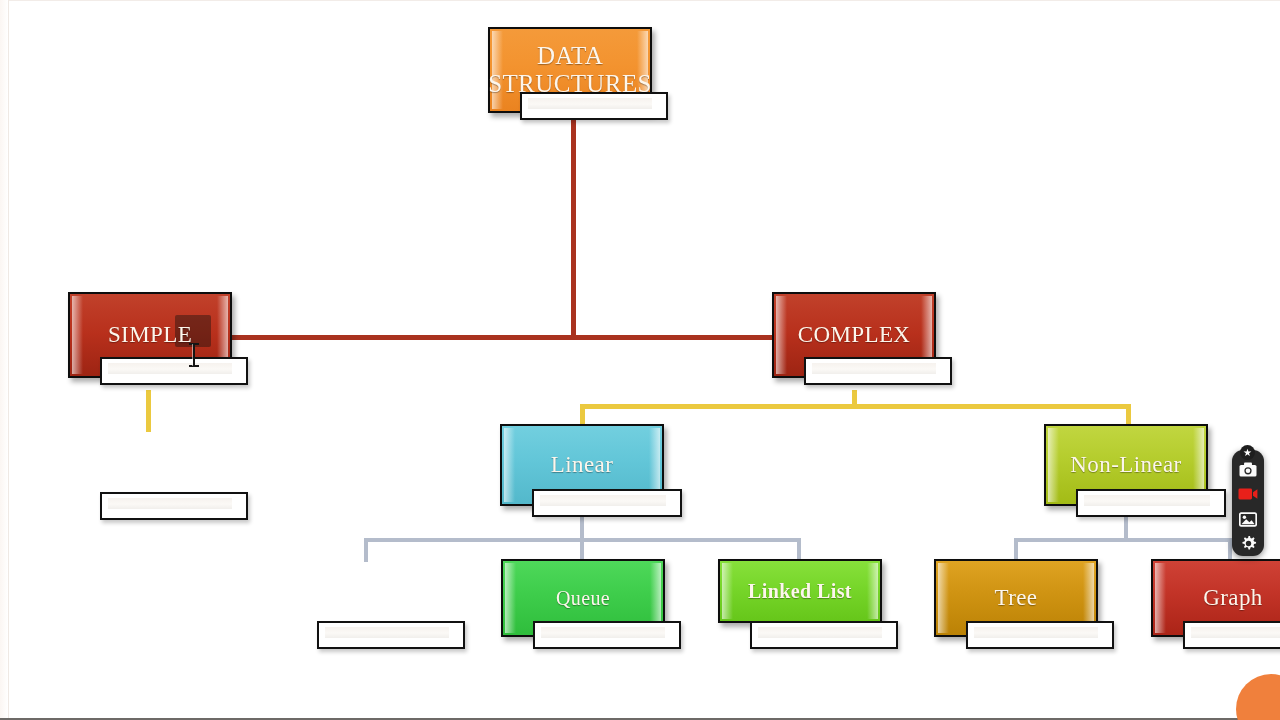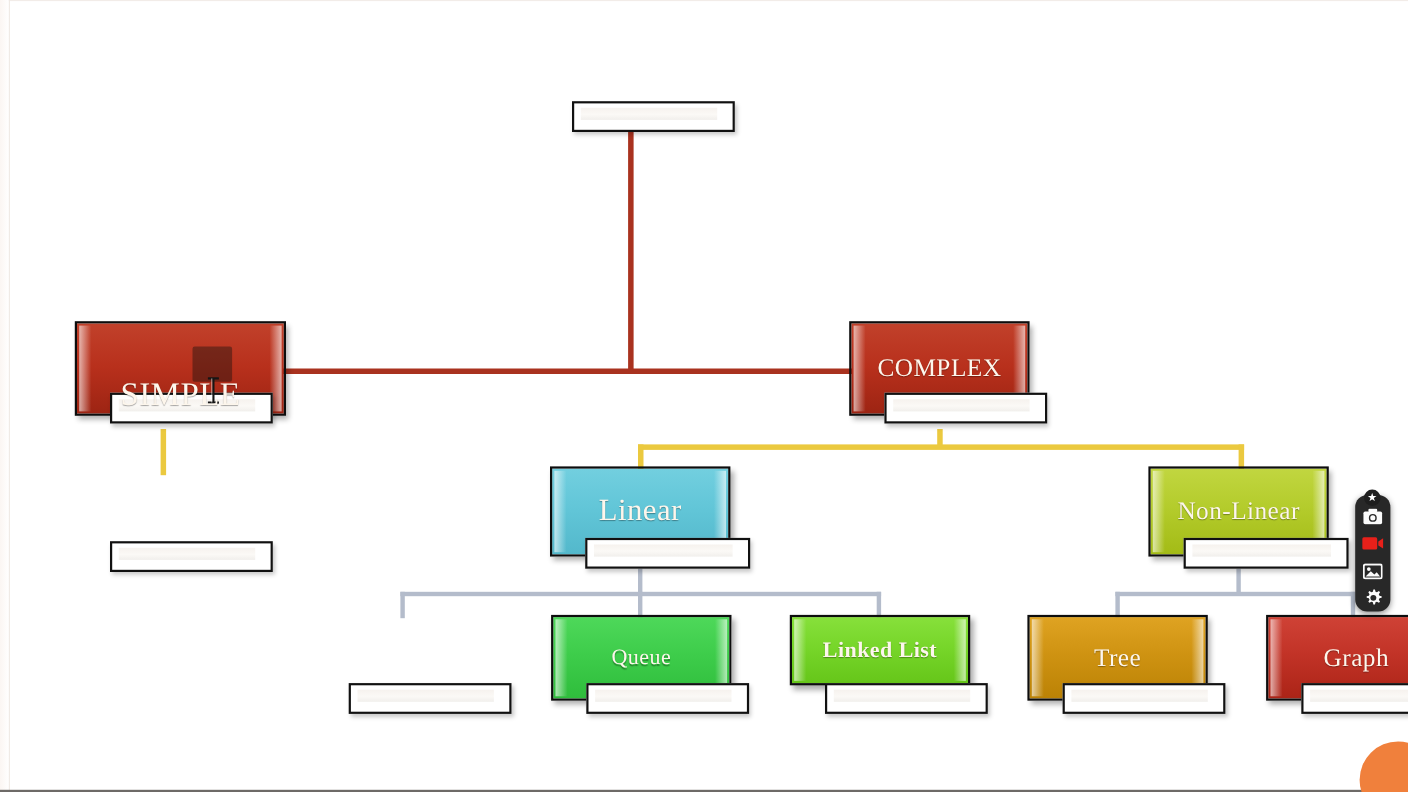--- a/index.html
+++ b/index.html
@@ -160,25 +160,30 @@
   <div class="conn conn-gray" style="left:364px; top:538px; width:437px; height:4px;"></div>
   <div class="conn conn-gray" style="left:364px; top:538px; width:4px; height:24px;"></div>
   <div class="conn conn-gray" style="left:580px; top:538px; width:4px; height:24px;"></div>
   <div class="conn conn-gray" style="left:797px; top:538px; width:4px; height:24px;"></div>
 
   <div class="conn conn-gray" style="left:1124px; top:508px; width:4px; height:32px;"></div>
   <div class="conn conn-gray" style="left:1014px; top:538px; width:218px; height:4px;"></div>
   <div class="conn conn-gray" style="left:1014px; top:538px; width:4px; height:24px;"></div>
   <div class="conn conn-gray" style="left:1228px; top:538px; width:4px; height:24px;"></div>
 
+  <div class="node" style="left:488px; top:27px; width:164px; height:86px; background:linear-gradient(to bottom,#f49a3a 0%,#f3932f 45%,#ea8320 100%); font-size:25px;">
+    <span class="bevel-l"></span>
+    <span class="bevel-r"></span>
+    <span class="label wrap">DATA STRUCTURES</span>
+  </div>
   <div class="caption-box" style="left:520px; top:92px; width:148px; height:28px;">
     <span class="inner"></span>
   </div>
 
-  <div class="node" style="left:68px; top:292px; width:192px; height:86px; background:linear-gradient(to bottom,#c1412b 0%,#b8301c 48%,#9d2413 100%); font-size:30px;align-items:flex-end;">
+  <div class="node" style="left:68px; top:292px; width:164px; height:86px; background:linear-gradient(to bottom,#c1412b 0%,#b8301c 48%,#9d2413 100%); font-size:23px;">
     <span class="bevel-l"></span>
     <span class="bevel-r"></span>
     <span class="label">SIMPLE</span>
   </div>
   <div class="hover-chip" style="left:175px; top:315px; width:36px; height:32px;"></div>
   <div class="caption-box" style="left:100px; top:357px; width:148px; height:28px;">
     <span class="inner"></span>
   </div>
 
   <div class="node" style="left:772px; top:292px; width:164px; height:86px; background:linear-gradient(to bottom,#c1412b 0%,#b8301c 48%,#9d2413 100%); font-size:23px;">
@@ -187,21 +192,21 @@
     <span class="label">COMPLEX</span>
   </div>
   <div class="caption-box" style="left:804px; top:357px; width:148px; height:28px;">
     <span class="inner"></span>
   </div>
 
   <div class="caption-box" style="left:100px; top:492px; width:148px; height:28px;">
     <span class="inner"></span>
   </div>
 
-  <div class="node" style="left:500px; top:424px; width:164px; height:82px; background:linear-gradient(to bottom,#72cfdf 0%,#62c6d8 45%,#53b8cb 100%); font-size:28px;">
+  <div class="node" style="left:500px; top:424px; width:164px; height:82px; background:linear-gradient(to bottom,#72cfdf 0%,#62c6d8 45%,#53b8cb 100%); font-size:23px;">
     <span class="bevel-l"></span>
     <span class="bevel-r"></span>
     <span class="label">Linear</span>
   </div>
   <div class="caption-box" style="left:532px; top:489px; width:150px; height:28px;">
     <span class="inner"></span>
   </div>
 
   <div class="node" style="left:1044px; top:424px; width:164px; height:82px; background:linear-gradient(to bottom,#c1d640 0%,#b4cc2c 45%,#a3bb16 100%); font-size:23px;">
     <span class="bevel-l"></span>

